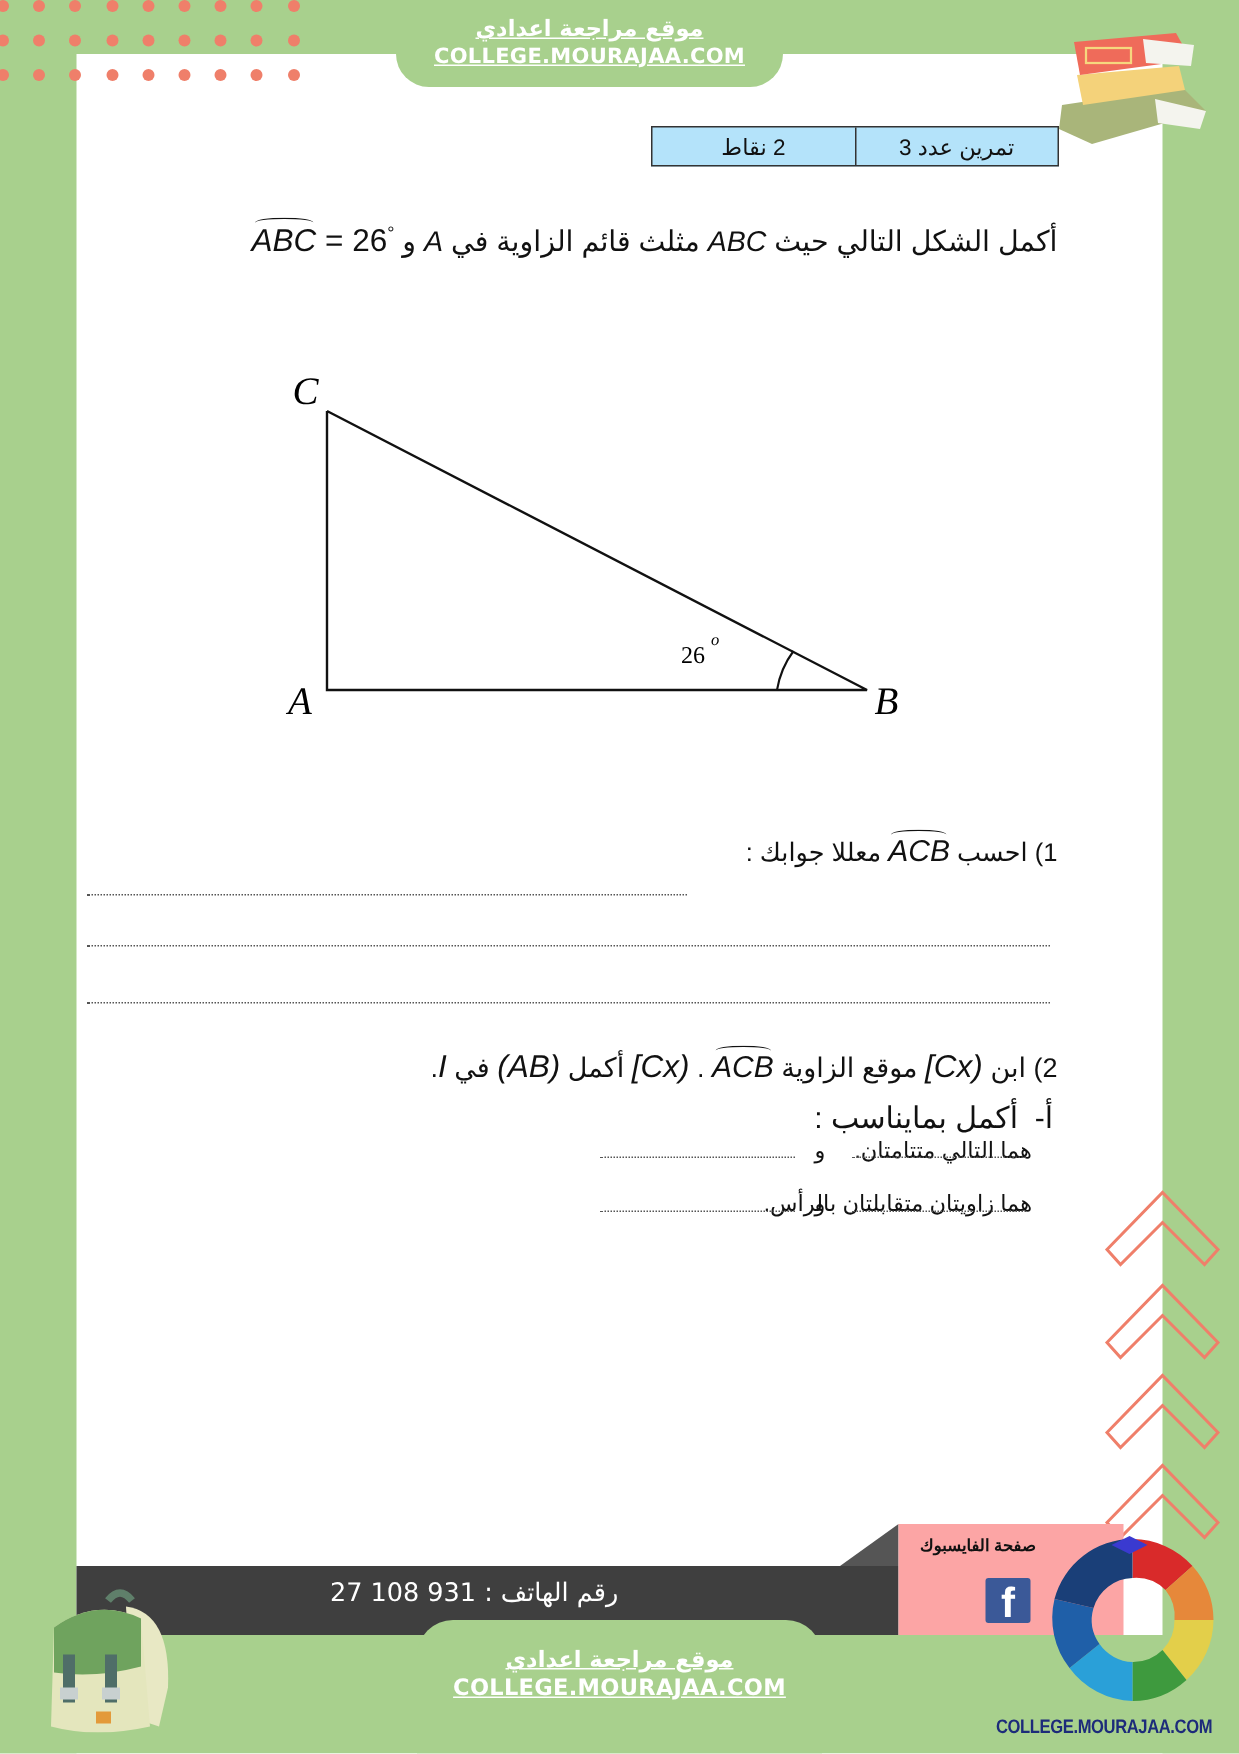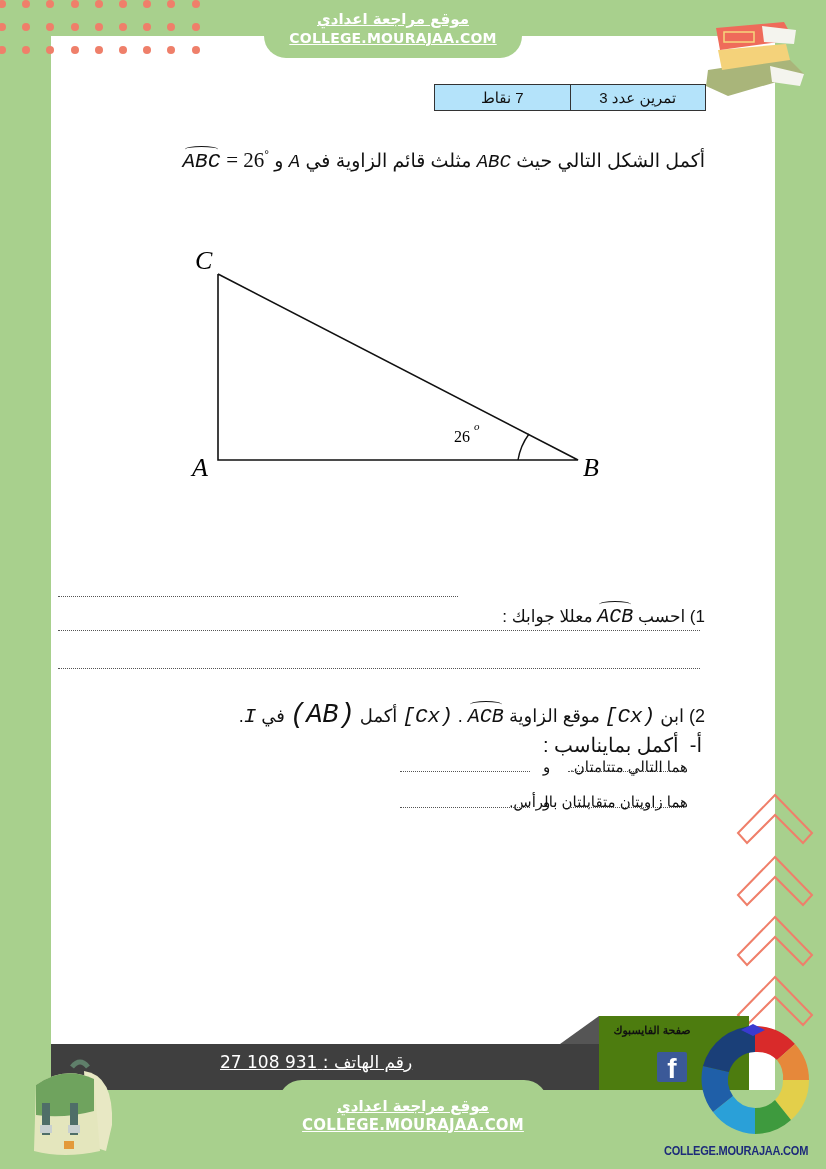--- a/index.html
+++ b/index.html
@@ -10,30 +10,30 @@
   #right-border{left:775px;top:0;width:51px;height:1169px;}
   #top-band{left:0;top:0;width:826px;height:36px;}
   .dot{position:absolute;width:8px;height:8px;border-radius:50%;background:#ef7f6a;}
   #top-banner{left:264px;top:0;width:258px;height:58px;border-radius:0 0 22px 22px;text-align:center;color:#fff;}
   .banner-ar{font-size:15px;font-weight:bold;text-decoration:underline;line-height:20px;padding-top:9px;direction:rtl;}
   .banner-en{font-size:14px;font-weight:bold;text-decoration:underline;line-height:18px;letter-spacing:0.2px;}
   #header-table{left:434px;top:84px;width:270px;height:25px;border:1px solid #333;background:#b4e3fa;display:flex;direction:rtl;}
   #header-table .cell{flex:1;display:flex;align-items:center;justify-content:center;font-family:"Liberation Sans",sans-serif;font-size:15px;color:#111;}
   #header-table .cell+.cell{border-right:1px solid #333;}
   .ar{font-family:"Liberation Sans",sans-serif;direction:rtl;color:#111;}
-  .math{font-family:Liberation Mono, monospace;font-style:italic;}
+  .math{font-family:Liberation Sans, sans-serif;font-style:italic;}
   .hat{position:relative;display:inline-block;}
   .hat::before{content:"";position:absolute;left:2px;right:2px;top:-4px;height:6px;border-top:1.2px solid #111;border-radius:50% 50% 0 0;}
   #intro{left:160px;top:148px;width:545px;text-align:right;font-size:19px;white-space:nowrap;}
   #figure{left:180px;top:230px;width:440px;height:260px;}
   .q{font-size:17px;white-space:nowrap;}
   .dotline{position:absolute;border-bottom:1.5px dotted #555;height:0;}
   #footer-bar{left:51px;top:1044px;width:548px;height:46px;background:#3f3f3f;}
-  #phone{left:220px;top:1052px;color:#fff;font-size:17px;direction:rtl;white-space:nowrap;text-decoration:underline;}
-  #fb-box{left:599px;top:1016px;width:150px;height:74px;background:#4d7c0f;}
+  #phone{left:220px;top:1052px;color:#fff;font-size:17px;direction:rtl;white-space:nowrap;}
+  #fb-box{left:599px;top:1016px;width:150px;height:74px;background:#fca5a5;}
   #fb-corner{left:560px;top:1016px;width:0;height:0;border-left:39px solid transparent;border-bottom:28px solid #555;}
   #bottom-band{left:0;top:1090px;width:826px;height:79px;}
   #bottom-banner{left:278px;top:1080px;width:270px;height:89px;border-radius:24px 24px 0 0;text-align:center;color:#fff;}
   .chev{position:absolute;left:735px;width:80px;height:60px;}
   #logo-text{left:664px;top:1143px;font-family:"Liberation Sans",sans-serif;font-weight:bold;font-size:13px;color:#1d2b7a;letter-spacing:-0.3px;transform:scaleX(0.85);transform-origin:left;}
 </style>
 </head>
 <body>
 
 <div id="top-band" class="abs green"></div>
@@ -79,65 +79,65 @@
   <path d="M8 60 L88 48 L104 64 L28 86 L6 76 Z" fill="#a9b57a"></path>
   <path d="M70 56 L104 64 L100 76 L72 72 Z" fill="#f4f4ee"></path>
   <path d="M18 40 L86 34 L90 50 L22 60 Z" fill="#f4d27a"></path>
   <path d="M16 18 L84 12 L94 30 L20 40 Z" fill="#ef6b5a"></path>
   <rect x="24" y="22" width="30" height="10" fill="none" stroke="#f6d77e" stroke-width="1.5"></rect>
   <path d="M62 16 L96 20 L94 34 L64 32 Z" fill="#f4f4ee"></path>
 </svg>
 
 <div id="header-table" class="abs">
   <div class="cell">تمرين عدد 3</div>
-  <div class="cell">7 نقاط</div>
+  <div class="cell">2 نقاط</div>
 </div>
 
 <div id="intro" class="abs ar">
   <span>أكمل الشكل التالي حيث</span>
   <span class="math">ABC</span>
   <span>مثلث قائم الزاوية في</span>
   <span class="math">A</span>
   <span>و</span>
   <span style="direction:ltr;unicode-bidi:isolate;display:inline-block;font-size:21px">
     <span class="math hat">ABC</span>
-    <span style="font-family:Liberation Serif, serif">= 26</span><sup style="font-size:12px">°</sup>
+    <span style="font-family:Liberation Sans, sans-serif">= 26</span><sup style="font-size:12px">°</sup>
   </span>
 </div>
 
 <svg id="figure" class="abs" viewBox="0 0 440 260">
   <polyline points="38,44 38,230 398,230 38,44" fill="none" stroke="#111" stroke-width="1.6"></polyline>
   <path d="M338,230 A60,60 0 0 1 349,204" fill="none" stroke="#111" stroke-width="1.4"></path>
   <text x="15" y="39" font-family="Liberation Serif, serif" font-style="italic" font-size="26">C</text>
   <text x="12" y="246" font-family="Liberation Serif, serif" font-style="italic" font-size="26">A</text>
   <text x="403" y="246" font-family="Liberation Serif, serif" font-style="italic" font-size="26">B</text>
   <text x="274" y="212" font-family="Liberation Serif, serif" font-size="16">26</text>
   <text x="294" y="200" font-family="Liberation Serif, serif" font-style="italic" font-size="11">o</text>
 </svg>
 
-<div class="abs ar q" style="right:121px;top:605px">
+<div class="abs ar q" style="right:121px;top:557px">
   <span>1)</span>
   <span>احسب</span>
   <span class="math hat" style="font-size:20px;direction:ltr;unicode-bidi:isolate">ACB</span>
   <span>معللا جوابك :</span>
 </div>
 <div class="dotline" style="left:58px;top:596px;width:400px"></div>
 <div class="dotline" style="left:58px;top:630px;width:642px"></div>
 <div class="dotline" style="left:58px;top:668px;width:642px"></div>
 
 <div class="abs ar q" style="right:121px;top:700px;font-size:18px">
   <span>2)</span>
   <span>ابن</span>
   <span class="math" style="direction:ltr;unicode-bidi:isolate;font-size:21px">[Cx)</span>
   <span>موقع الزاوية</span>
   <span class="math hat" style="direction:ltr;unicode-bidi:isolate;font-size:20px">ACB</span>
   <span>.</span>
   <span class="math" style="direction:ltr;unicode-bidi:isolate;font-size:21px">[Cx)</span>
   <span>أكمل</span>
-  <span class="math" style="direction:ltr;unicode-bidi:isolate;font-size:27px">(AB)</span>
+  <span class="math" style="direction:ltr;unicode-bidi:isolate;font-size:21px">(AB)</span>
   <span>في</span>
   <span class="math" style="font-size:21px">I</span><span>.</span>
 </div>
 
 <div class="abs ar" style="right:124px;top:733px;font-size:20px">
   <span>أ-</span>&nbsp;
   <span>أكمل بمايناسب :</span>
 </div>
 
 <div class="abs ar" style="right:138px;top:758px;font-size:15px">هما التالي متتامتان.</div>

